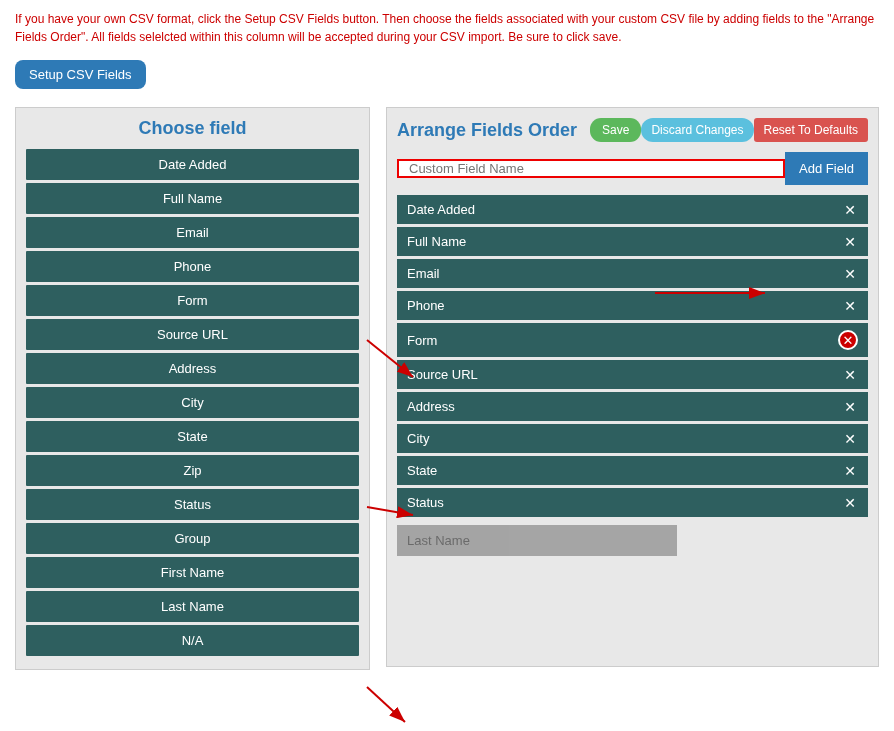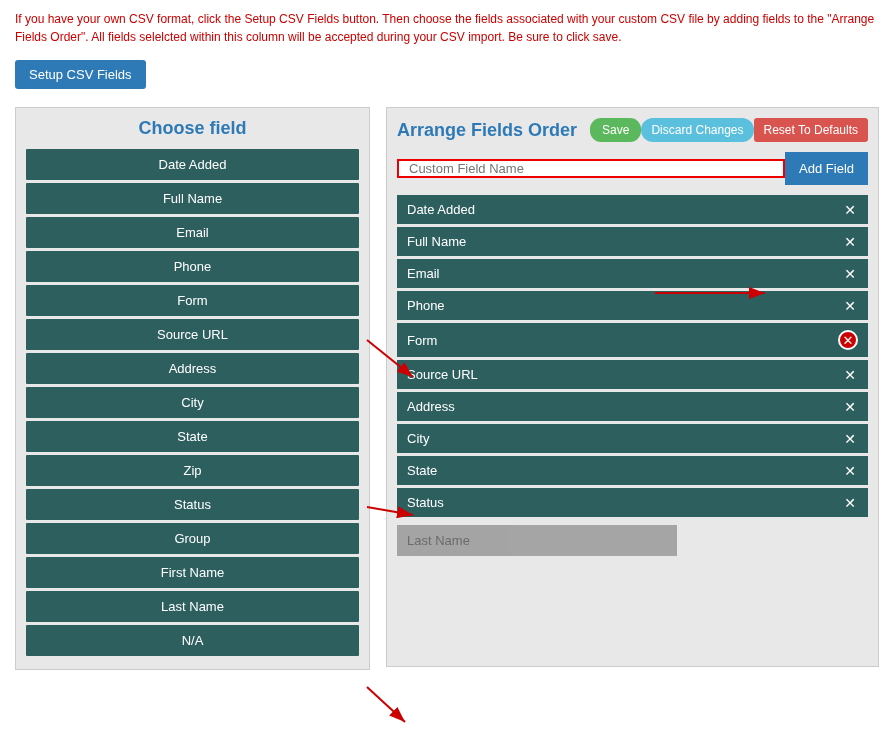--- a/index.html
+++ b/index.html
@@ -16,21 +16,21 @@
       font-size: 12px;
       margin-bottom: 14px;
       line-height: 1.5;
     }
     .setup-btn {
       background: #2e7ab6;
       color: #fff;
       border: none;
       padding: 7px 14px;
       font-size: 13px;
-      border-radius: 3px;
+      border-radius: 8px;
       cursor: pointer;
       margin-bottom: 18px;
     }
     .columns-container {
       display: flex;
       gap: 16px;
       align-items: flex-start;
     }
     
     .left-panel {

